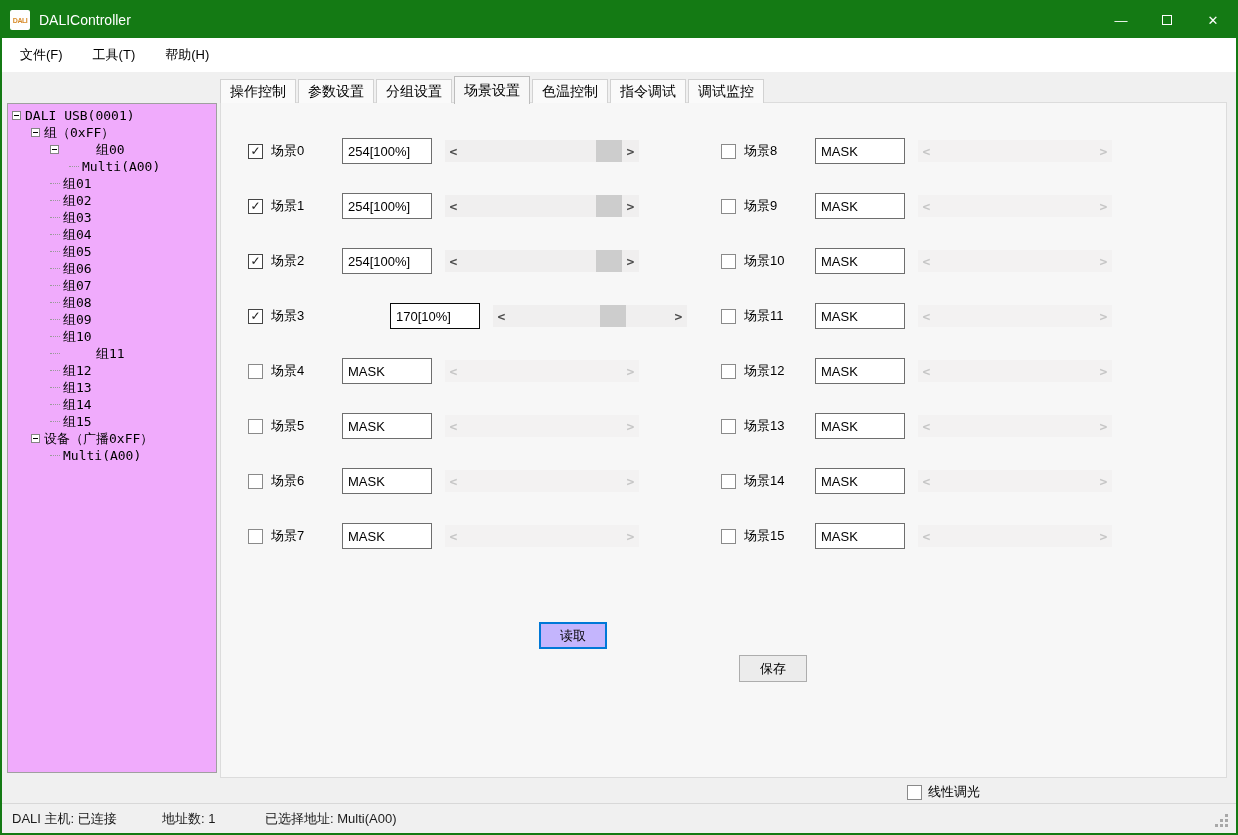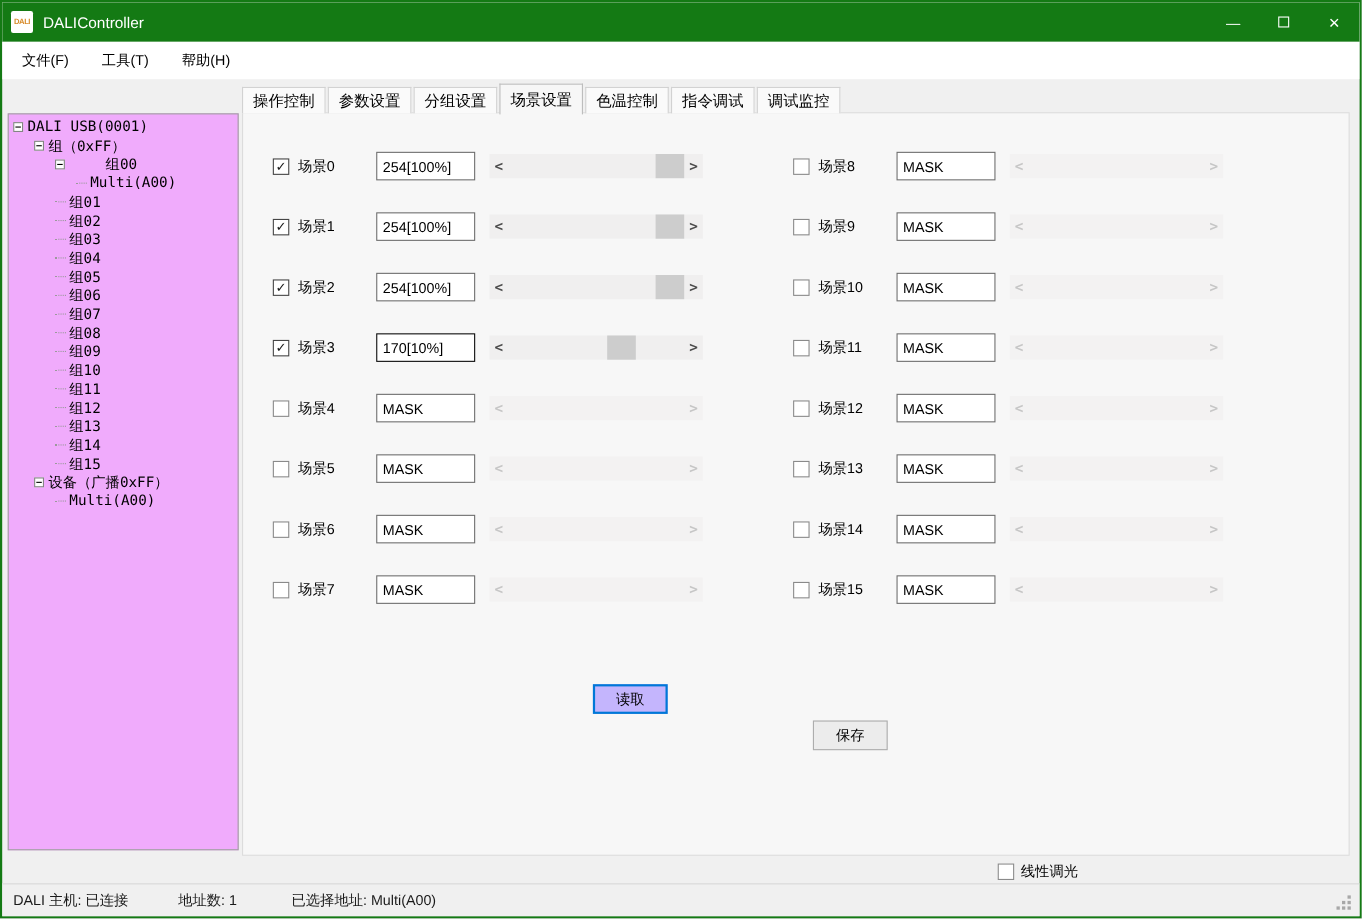--- a/index.html
+++ b/index.html
@@ -44,21 +44,21 @@
   #scenes-left{left:246px;}
   #scenes-right{left:719px;}
   .scene-row{display:flex;align-items:center;height:26px;margin-bottom:29px;}
   .cb{width:15px;height:15px;border:1px solid #8a8a8a;background:#fff;flex:0 0 15px;
     margin-right:8px;display:flex;align-items:center;justify-content:center;
     font-size:12px;line-height:12px;color:#1a1a1a;}
   .cb.checked{border-color:#454545;}
   .slabel{width:71px;font-size:13px;color:#000;}
   .sinput{width:90px;height:26px;border:1px solid #6e6e6e;background:#fff;
     font-family:"Liberation Sans",sans-serif;font-size:13px;padding:0 5px;color:#000;margin-right:13px;}
-  .sinput.focused{border:1px solid #0a0a0a;}
+  .sinput.focused{border:1px solid #0a0a0a;margin-left:48px;}
   .sbar{width:194px;height:22px;background:#f0efef;position:relative;}
   .sbar .arrow{position:absolute;top:0;width:17px;height:22px;display:flex;align-items:center;
     justify-content:center;font-family:"DejaVu Sans Mono",monospace;font-size:13px;font-weight:bold;color:#4c4c4c;}
   .sbar .arrow.left{left:0;}
   .sbar .arrow.right{right:0;}
   .sbar .thumb{position:absolute;top:0;width:26px;height:22px;background:#cdcdcd;}
   .sbar.disabled{background:#f3f2f2;}
   .sbar.disabled .arrow{color:#c6c6c6;}
   
   .btn{position:absolute;width:68px;height:27px;display:flex;align-items:center;justify-content:center;
@@ -162,21 +162,21 @@
         <span class="tlabel">组08</span>
       </div>
       <div class="trow" style="padding-left: 42px;">
         <span class="stub"></span>
         <span class="tlabel">组09</span>
       </div>
       <div class="trow" style="padding-left: 42px;">
         <span class="stub"></span>
         <span class="tlabel">组10</span>
       </div>
-      <div class="trow" style="padding-left: 42px;">
+      <div class="trow" style="padding-left: 42px; gap: 33px;">
         <span class="stub"></span>
         <span class="tlabel">组11</span>
       </div>
       <div class="trow" style="padding-left: 42px;">
         <span class="stub"></span>
         <span class="tlabel">组12</span>
       </div>
       <div class="trow" style="padding-left: 42px;">
         <span class="stub"></span>
         <span class="tlabel">组13</span>

